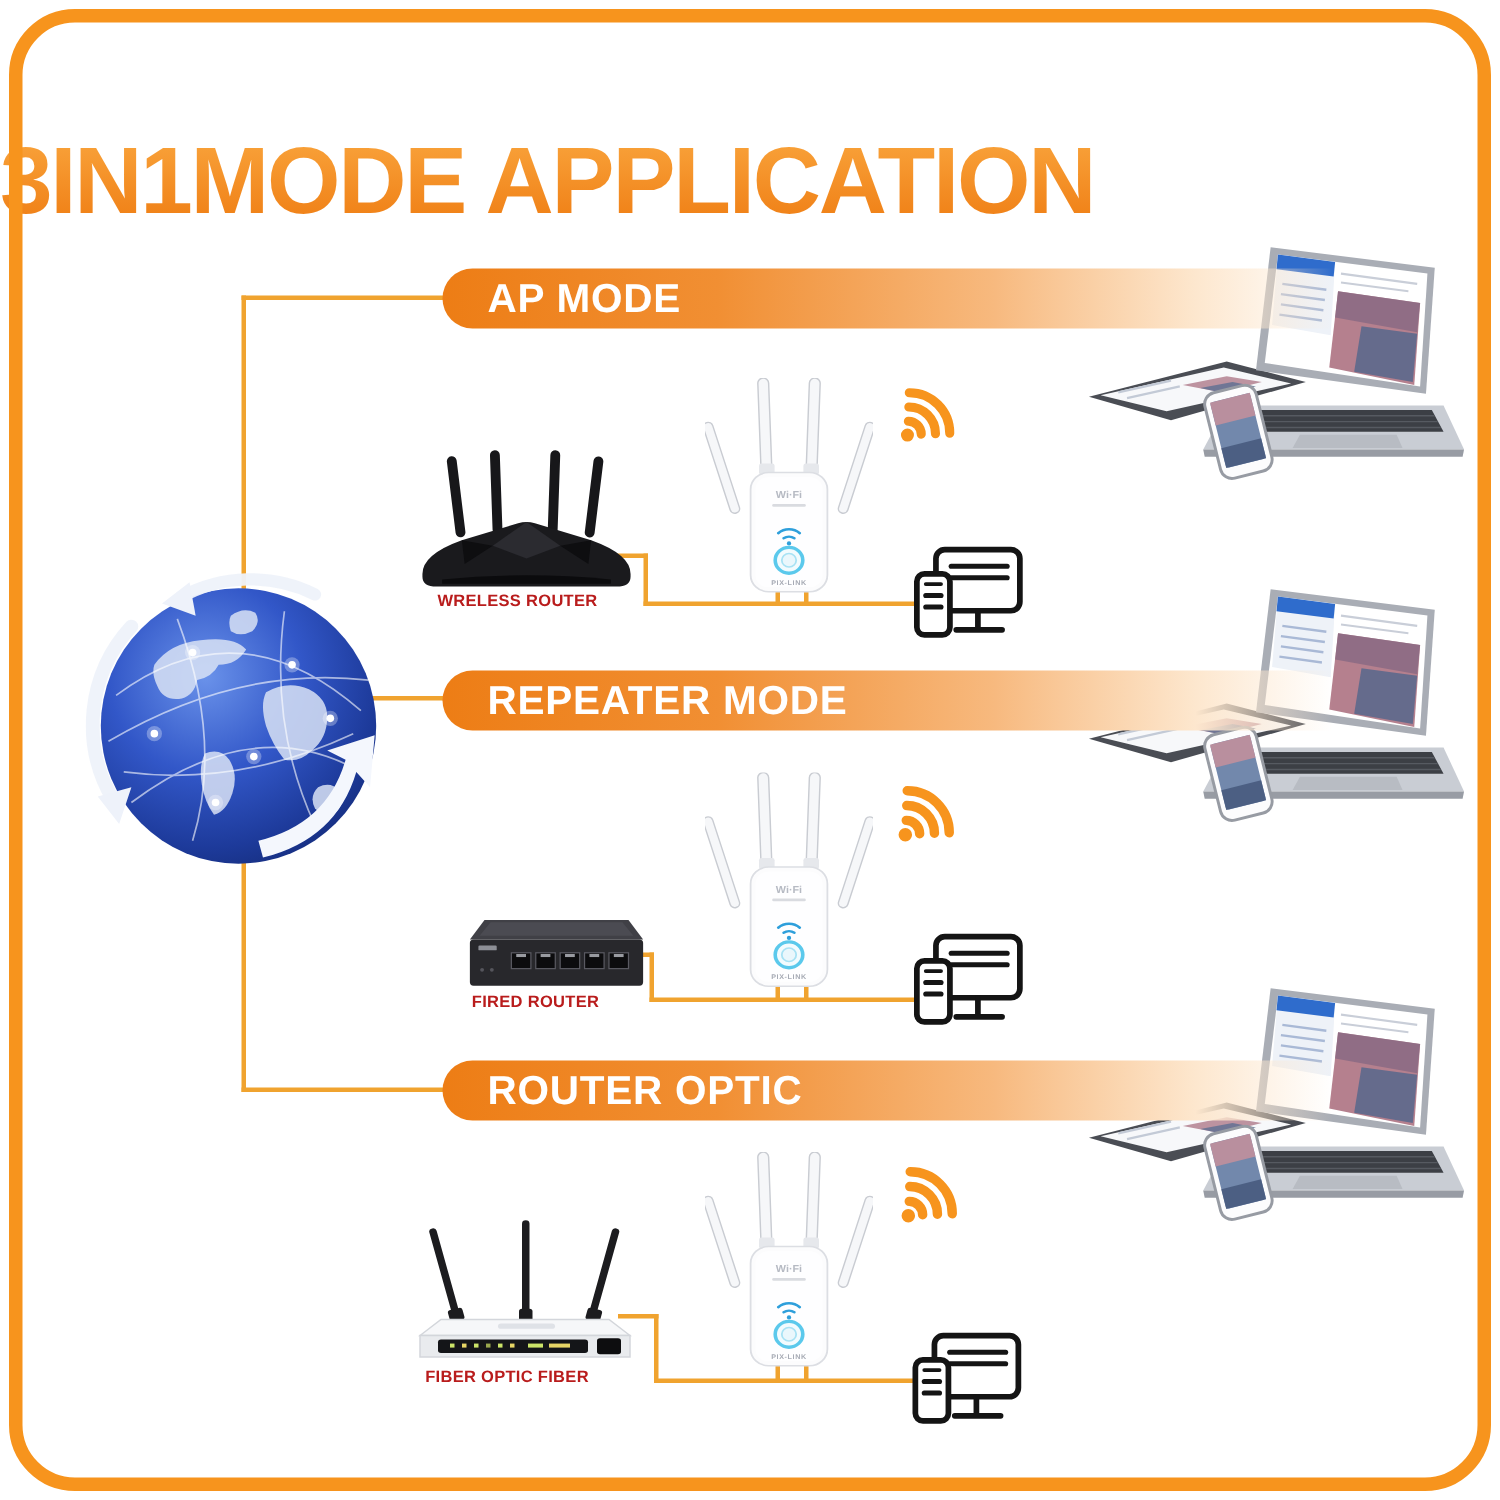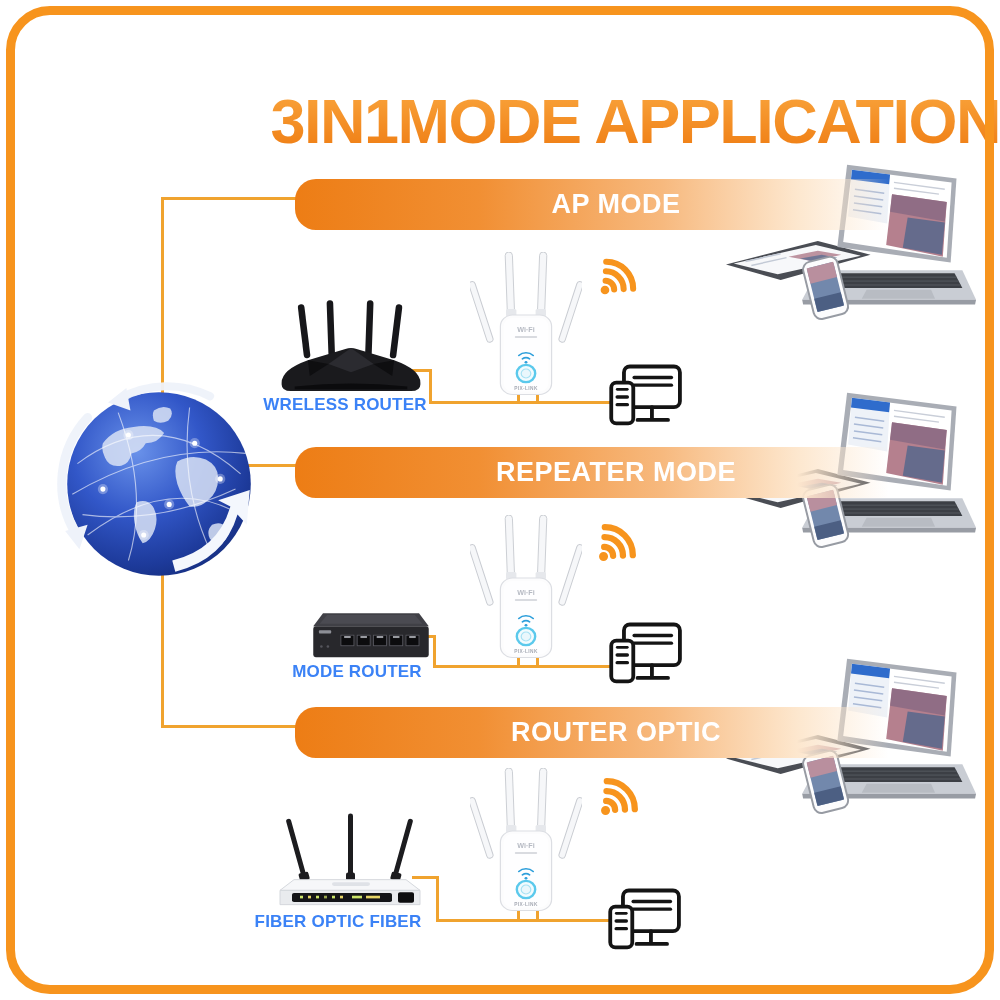--- a/index.html
+++ b/index.html
@@ -1,34 +1,34 @@
 <!DOCTYPE html>
 <html><head>
 <meta charset="utf-8">
 <style>
   html,body{margin:0;padding:0;}
   body{width:1000px;height:1000px;position:relative;background:#ffffff;
        font-family:"Liberation Sans",sans-serif;overflow:hidden;}
   .abs{position:absolute;}
   .frame{position:absolute;inset:6px;border:9px solid #F7941D;border-radius:44px;
          pointer-events:none;z-index:40;}
-  .title{position:absolute;top:55px;left:0;width:1000px;text-align:right;
+  .title{position:absolute;top:55px;left:0;width:1000px;text-align:left;
          font-size:63px;font-weight:700;letter-spacing:-1.5px;z-index:5;
          background:linear-gradient(180deg,#FAA73F 0%,#EE7A10 100%);
          -webkit-background-clip:text;background-clip:text;
          -webkit-text-fill-color:transparent;color:#F68B1F;margin-top:30px;}
-  .banner{position:absolute;left:295px;width:612px;height:51px;border-radius:21px;
+  .banner{position:absolute;left:295px;width:612px;height:40px;border-radius:21px;
           background:linear-gradient(90deg,#ED7D15 0%,#F18F33 30%,#F7B97E 60%,
                       #FDE7CE 82%,rgba(255,255,255,0) 97%);
-          display:flex;align-items:center;padding-left:30px;box-sizing:border-box;z-index:3;justify-content:center;}
+          display:flex;align-items:center;padding-left:30px;box-sizing:border-box;z-index:3;}
   .banner span{font-weight:700;font-size:27px;color:#ffffff;letter-spacing:.5px;}
   .oline{position:absolute;background:#F0A32F;z-index:1;}
   .oline.h{height:3px;}
   .oline.v{width:3px;}
-  .dev-label{position:absolute;font-weight:700;font-size:17px;color:#3b82f6;
+  .dev-label{position:absolute;font-weight:700;font-size:11px;color:#b91c1c;
              text-align:center;letter-spacing:.2px;z-index:4;}
   svg.abs{z-index:2;}
 </style>
 </head>
 <body>
 
 <svg style="position:absolute;width:0;height:0" aria-hidden="true">
   <defs>
 
     <g id="g-repeater">
@@ -279,21 +279,21 @@
 <svg class="abs" style="left:607px;top:362px" width="78" height="70" viewBox="0 0 92 82">
     <use href="#g-devices"></use>
   </svg>
 <svg class="abs" style="left:724px;top:162px" width="254" height="160" viewBox="0 0 260 162">
     <use href="#g-laptops"></use>
   </svg>
 
 <svg class="abs" style="left:310px;top:610px" width="122" height="52" viewBox="0 0 150 64" preserveAspectRatio="none">
   <use href="#g-switch"></use>
   </svg>
-<div class="dev-label" style="left:252px;top:662px;width:210px">MODE ROUTER</div>
+<div class="dev-label" style="left:252px;top:662px;width:210px">FIRED ROUTER</div>
 <svg class="abs" style="left:470px;top:515px" width="112" height="150" viewBox="0 0 140 200" preserveAspectRatio="none">
   <use href="#g-repeater"></use>
   </svg>
 <svg class="abs" style="left:588px;top:518px" width="54" height="54" viewBox="0 0 60 60">
     <use href="#g-wifi"></use>
   </svg>
 <svg class="abs" style="left:607px;top:620px" width="78" height="70" viewBox="0 0 92 82">
     <use href="#g-devices"></use>
   </svg>
 <svg class="abs" style="left:724px;top:390px" width="254" height="160" viewBox="0 0 260 162">

